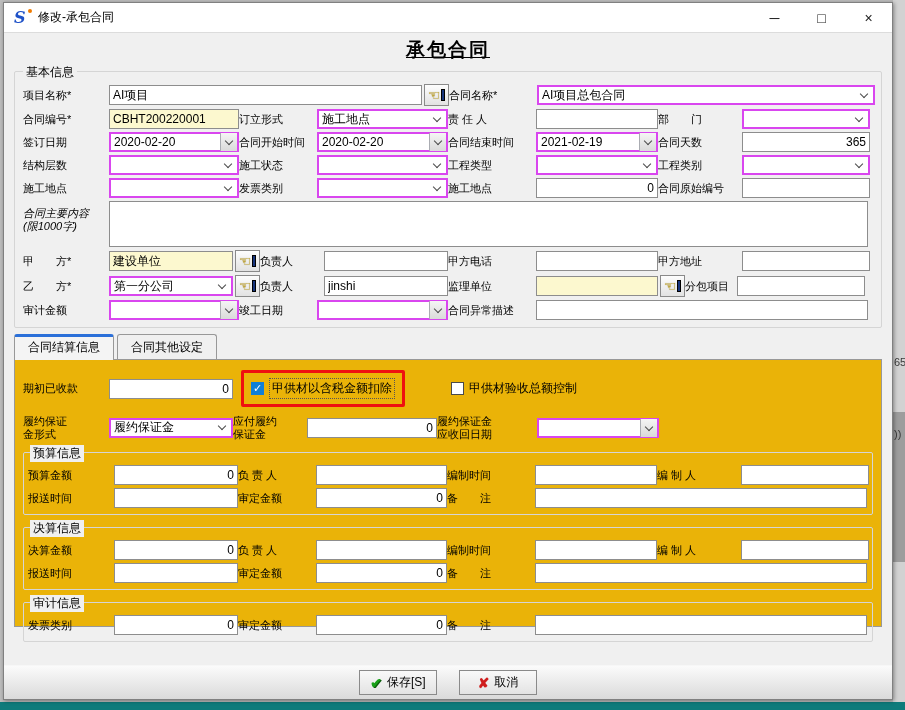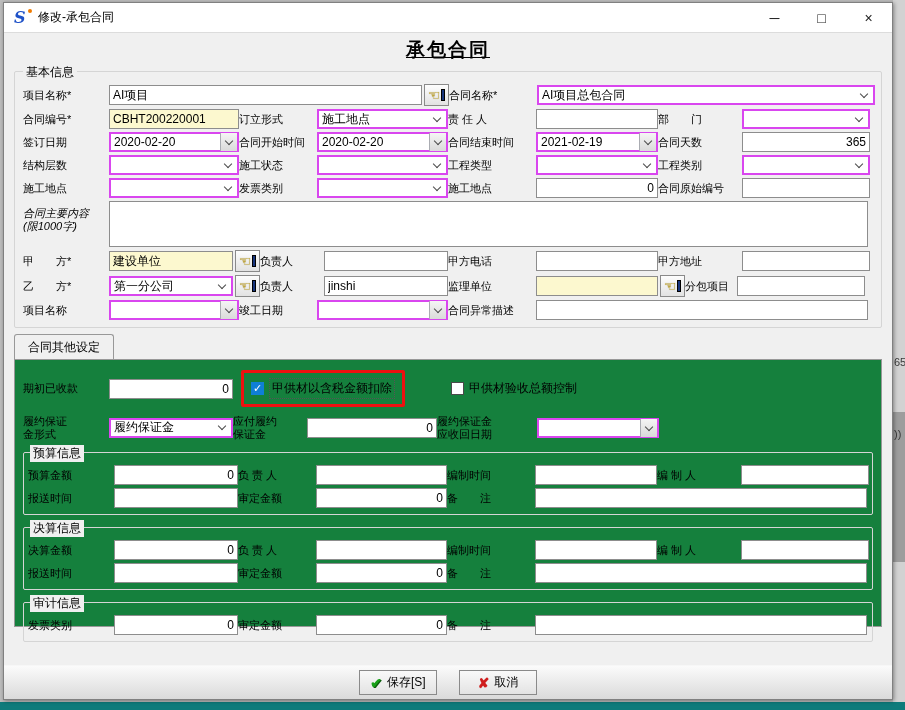--- a/index.html
+++ b/index.html
@@ -58,21 +58,21 @@
   .lookup { width:25px; height:22px; margin-left:2px; padding:0; border:1px solid #8a8a8a; background:linear-gradient(#fdfdfd,#e2e2e2); display:flex; align-items:center; justify-content:center; flex-shrink:0; cursor:default; }
   .hand { color:#c9a200; font-size:14px; line-height:1; text-shadow:0 0 1px #6b5600; }
   .book { width:4px; height:12px; background:#17357d; border:1px solid #000; margin-left:1px; }
 
   textarea.inp { width:759px; height:46px; resize:none; }
 
   
   .tabs { display:flex; margin:6px 0 0 10px; position:relative; z-index:2; }
   .tab { border:1px solid #989898; border-bottom:none; border-radius:3px 3px 0 0; background:#f0f0f0; padding:4px 13px 3px; font-size:12px; margin-right:3px; cursor:default; }
   .tab.active { background:#f4f4f4; border-top:3px solid #2b70d9; padding-top:2px; margin-bottom:-1px; }
-  .tabpanel { border:1px solid #989898; margin:0 10px; background:#15803d; padding:7px 8px 6px; height:268px; }
+  .tabpanel { border:1px solid #989898; margin:0 10px; background:#eab308; padding:7px 8px 6px; height:268px; }
 
   .cb { width:13px; height:13px; border:1px solid #4a4a4a; background:#fff; display:inline-flex; align-items:center; justify-content:center; margin-right:5px; flex-shrink:0; font-size:11px; line-height:1; }
   .cb.checked { background:#0f7fd7; border-color:#0f7fd7; color:#fff; }
   .cb-label { font-size:12px; }
   .dotted { border:1px dotted #555; padding:1px 2px; }
   .redbox { border:3px solid #ef1010; border-radius:2px; display:flex; align-items:center; padding:5px 7px; margin-left:8px; }
   .cb2 { display:flex; align-items:center; margin-left:46px; }
 
   .group2 { position:relative; border:1px solid #d5d5d5; border-radius:2px; margin:12px 0 0; padding:9px 4px 3px; }
   .legend2 { position:absolute; top:-8px; left:6px; background:#f0f0f0; padding:0 3px; font-size:12px; }
@@ -246,40 +246,41 @@
         <input class="inp f3 yellow" value="" style="">
         <button class="lookup">
             <span class="hand">☜</span>
             <span class="book"></span>
           </button>
         <span class="lbl w52">分包项目</span>
         <input class="inp f4" value="" style="">
       </div>
 
       <div class="row">
-        <span class="lbl w86">项目名称</span>
+        <span class="lbl w86">审计金额</span>
         <div class="combo datecombo f1">
             <span class="val"></span>
             <span class="dbtn">
               <span class="chev"></span>
             </span>
           </div>
         <span class="lbl w78">竣工日期</span>
         <div class="combo datecombo f2">
             <span class="val"></span>
             <span class="dbtn">
               <span class="chev"></span>
             </span>
           </div>
         <span class="lbl w88">合同异常描述</span>
         <input class="inp wide" value="" style="">
       </div>
     </div>
 
     <div class="tabs">
+      <div class="tab active">合同结算信息</div>
       <div class="tab">合同其他设定</div>
     </div>
 
     <div class="tabpanel">
 
       <div class="row">
         <span class="lbl w86">期初已收款</span>
         <input class="inp w124 num" value="0" style="">
         <div class="redbox">
           <span class="cb checked">

